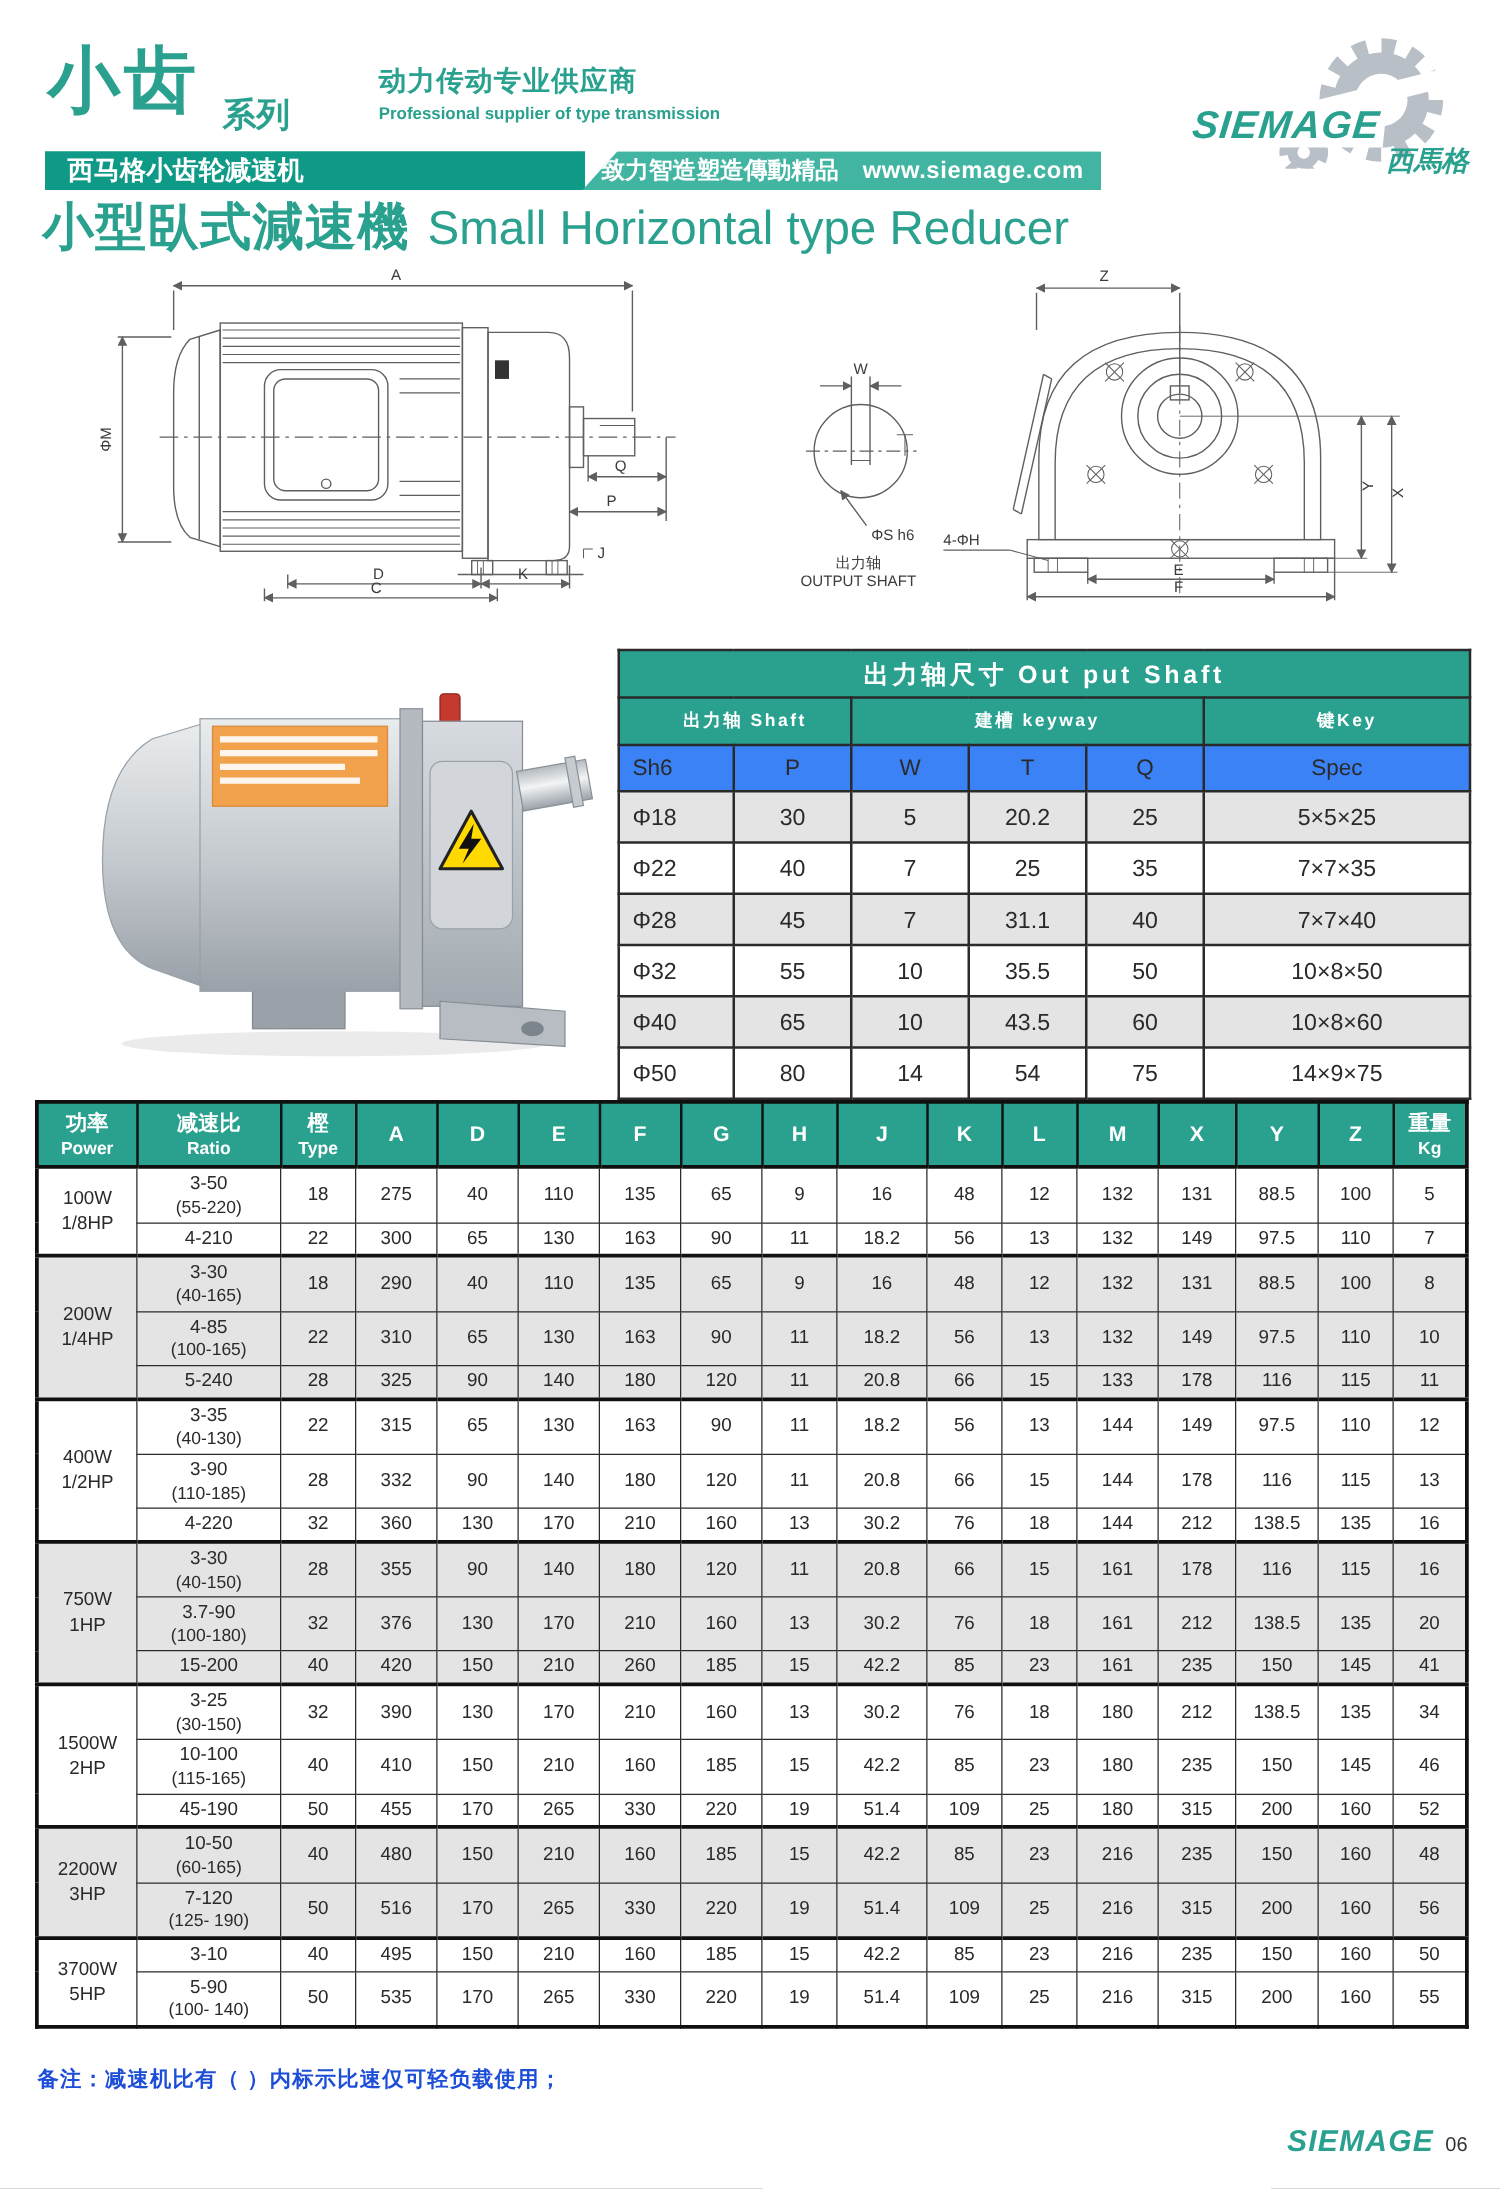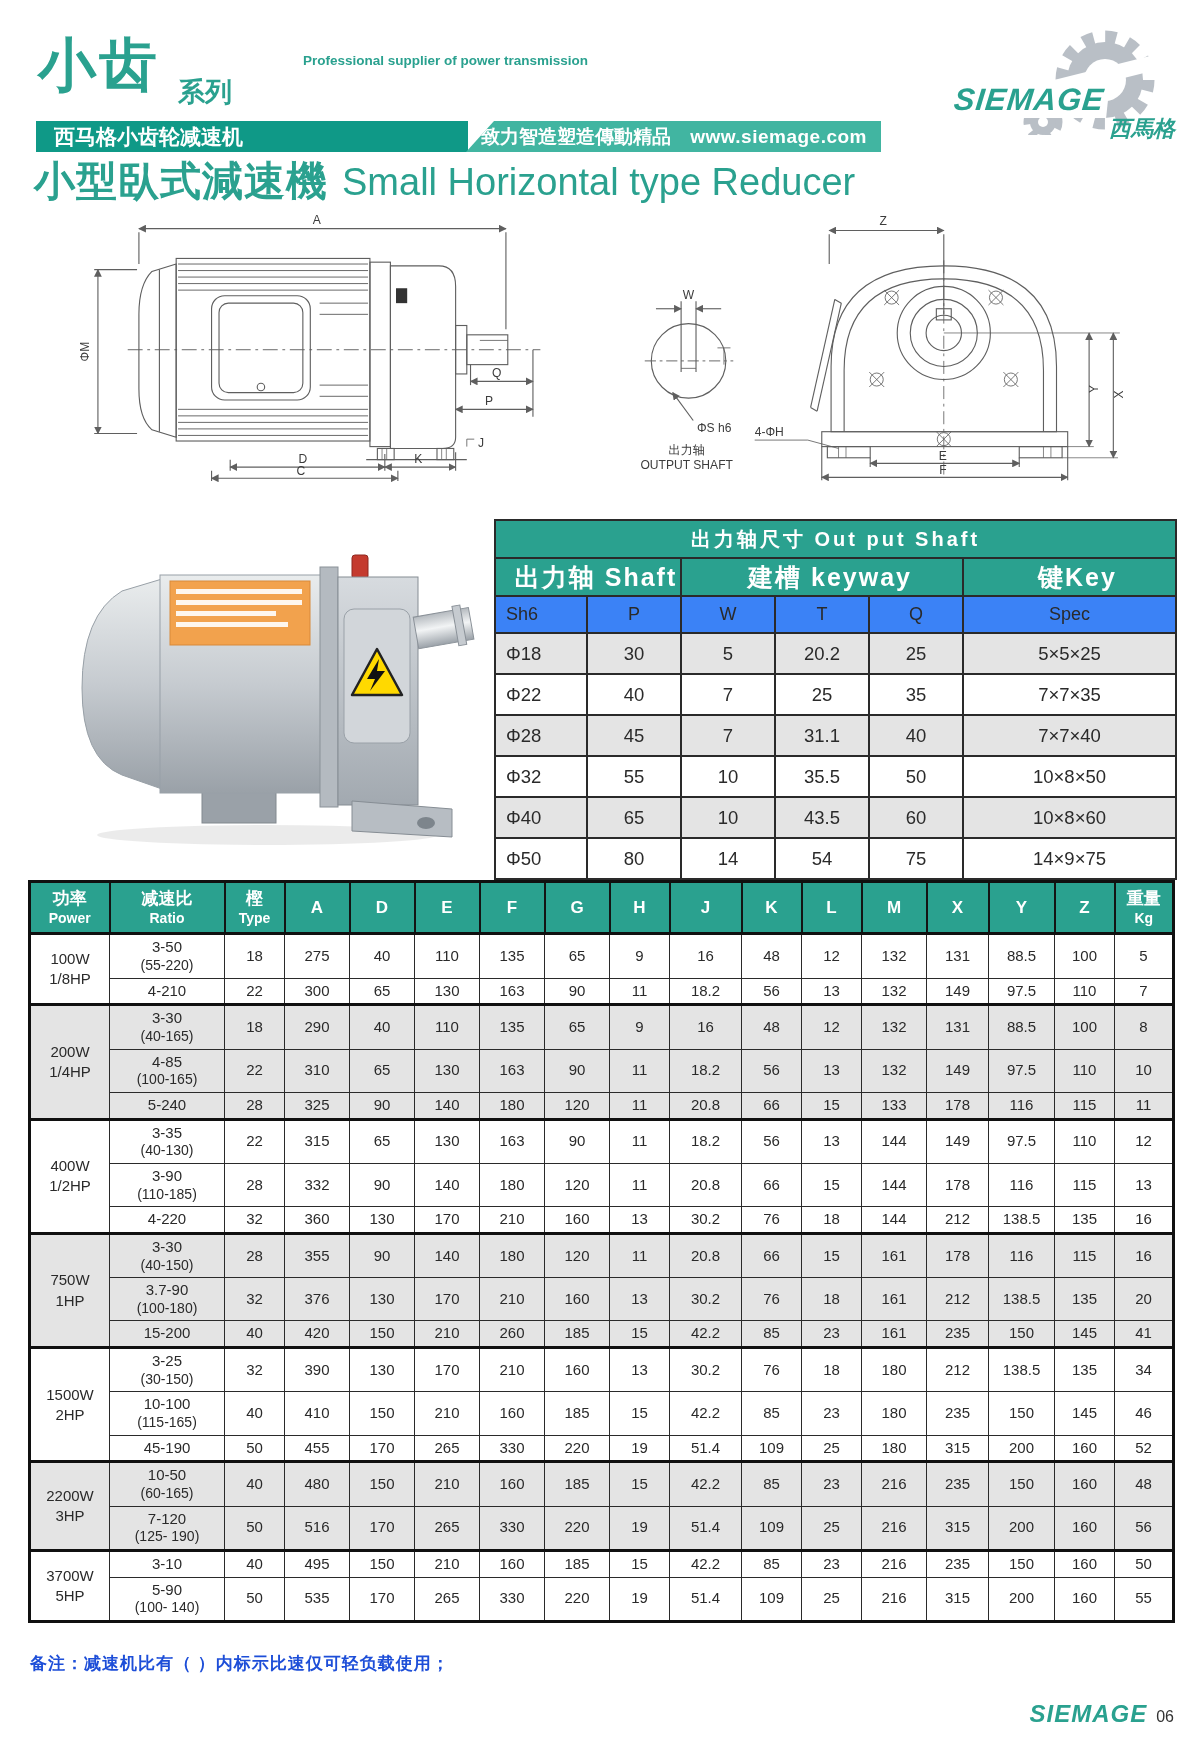--- a/index.html
+++ b/index.html
@@ -33,21 +33,21 @@
   
   .svg-side{position:absolute;left:52px;top:210px;}
   .svg-front{position:absolute;left:578px;top:210px;}
   svg text{font-family:"Liberation Sans",sans-serif;fill:#3c3c3c;font-size:13px;}
   .photo{position:absolute;left:52px;top:483px;}
 
   
   #shaft-table{position:absolute;left:494px;top:519px;width:681px;border-collapse:collapse;table-layout:fixed;text-align:center;color:var(--ink);}
   #shaft-table th,#shaft-table td{border:2px solid #2a2a2a;}
   #shaft-table .t-title{background:var(--teal);color:#fff;font-size:20px;font-weight:bold;letter-spacing:3px;height:38px;margin-top:43px;}
-  #shaft-table .t-group{background:var(--teal);color:#fff;font-size:25px;font-weight:bold;letter-spacing:2px;height:38px;padding-left:16px;}
+  #shaft-table .t-group{background:var(--teal);color:#fff;font-size:14px;font-weight:bold;letter-spacing:2px;height:38px;padding-left:16px;}
   #shaft-table .t-col{background:#3b82f6;font-weight:normal;font-size:18px;height:37px;}
   #shaft-table td{font-size:18.5px;height:41px;}
   #shaft-table tr.shade td{background:var(--row-gray);}
   #shaft-table td:first-child,#shaft-table .t-col:first-child{text-align:left;padding-left:10px;}
 
   
   #main-table{position:absolute;left:28px;top:880px;width:1144px;border-collapse:collapse;table-layout:fixed;text-align:center;color:var(--ink);border:3px solid #101010;}
   #main-table th{border:2px solid #141414;background:var(--teal);color:#fff;padding:6px 0;vertical-align:middle;}
   #main-table .h-cn{font-size:17px;font-weight:bold;line-height:1.2;}
   #main-table .h-en{font-size:14px;font-weight:bold;margin-top:1px;}
@@ -65,21 +65,22 @@
 </style>
 </head>
 <body>
 
 <div class="page">
 
   <div>
     <div class="series-cn">小齿</div>
     <div class="series-suffix">系列</div>
     <div class="tagline">
-      <div class="tagline-en">Professional supplier of power transmission</div>
+      <div class="tagline-cn">动力传动专业供应商</div>
+      <div class="tagline-en">Professional supplier of type transmission</div>
     </div>
     <div class="logo">
       <svg width="160" height="105" viewBox="0 0 160 105">
         <defs>
           <marker id="ar" viewBox="0 0 10 10" refX="9" refY="5" markerWidth="7" markerHeight="7" orient="auto-start-reverse">
             <path d="M0,0L10,5L0,10Z" fill="#5f5f5f"></path>
           </marker>
         </defs>
         <g style="fill:var(--gear-gray)">
           <circle cx="98" cy="50" r="43" fill="none" style="stroke:var(--gear-gray)" stroke-width="13" stroke-dasharray="11 11.5"></circle>

